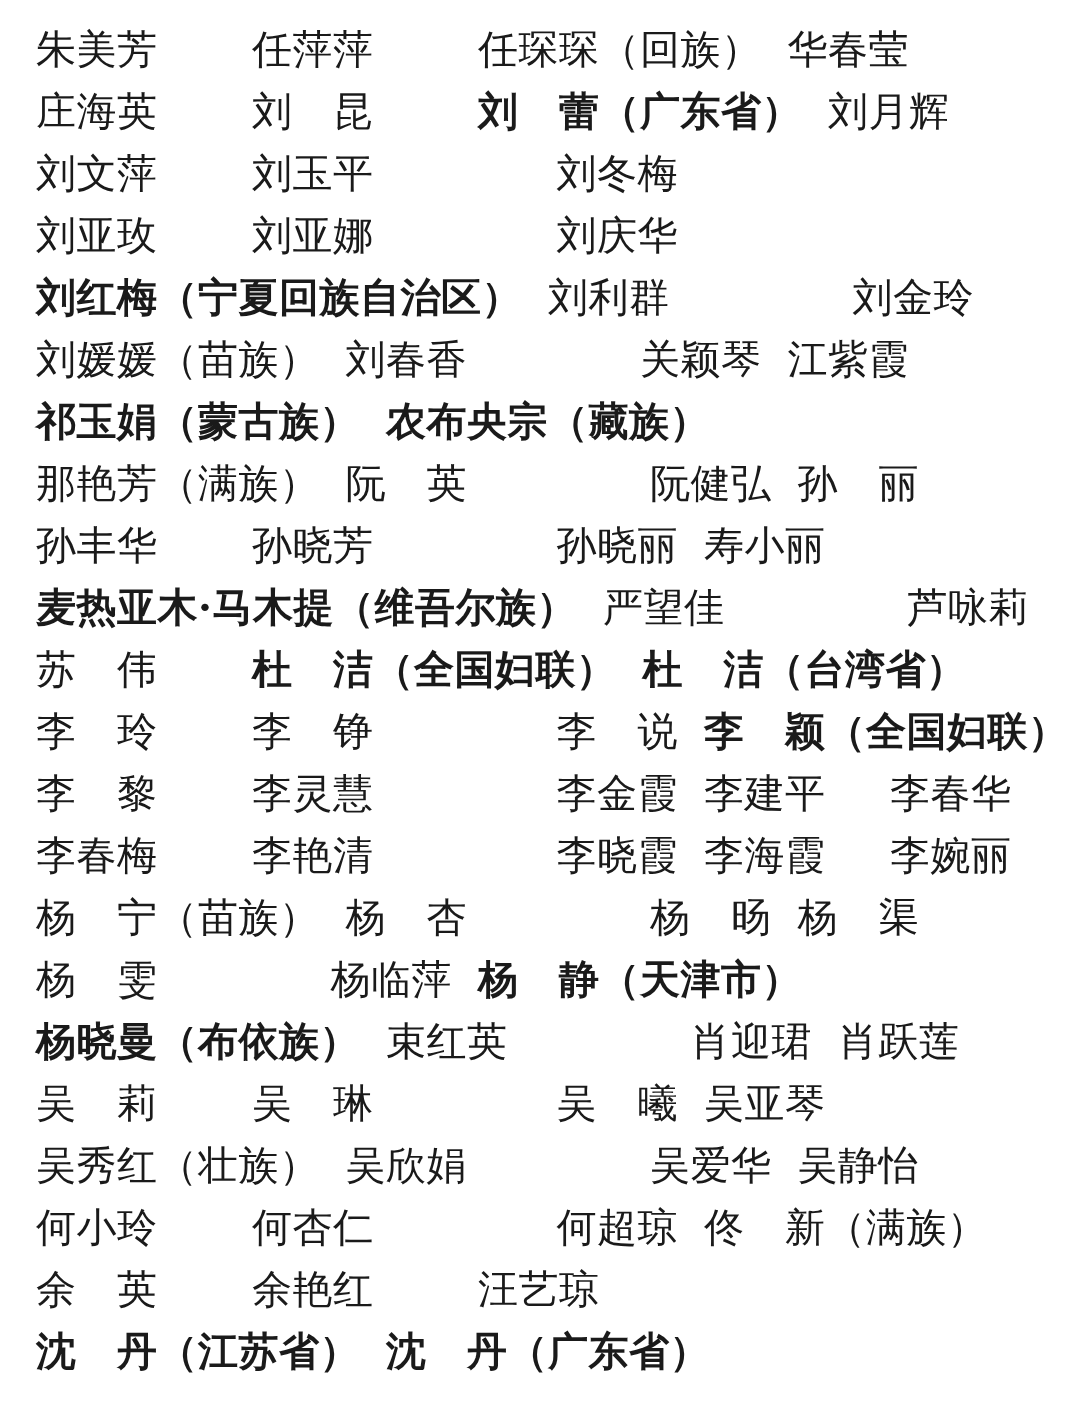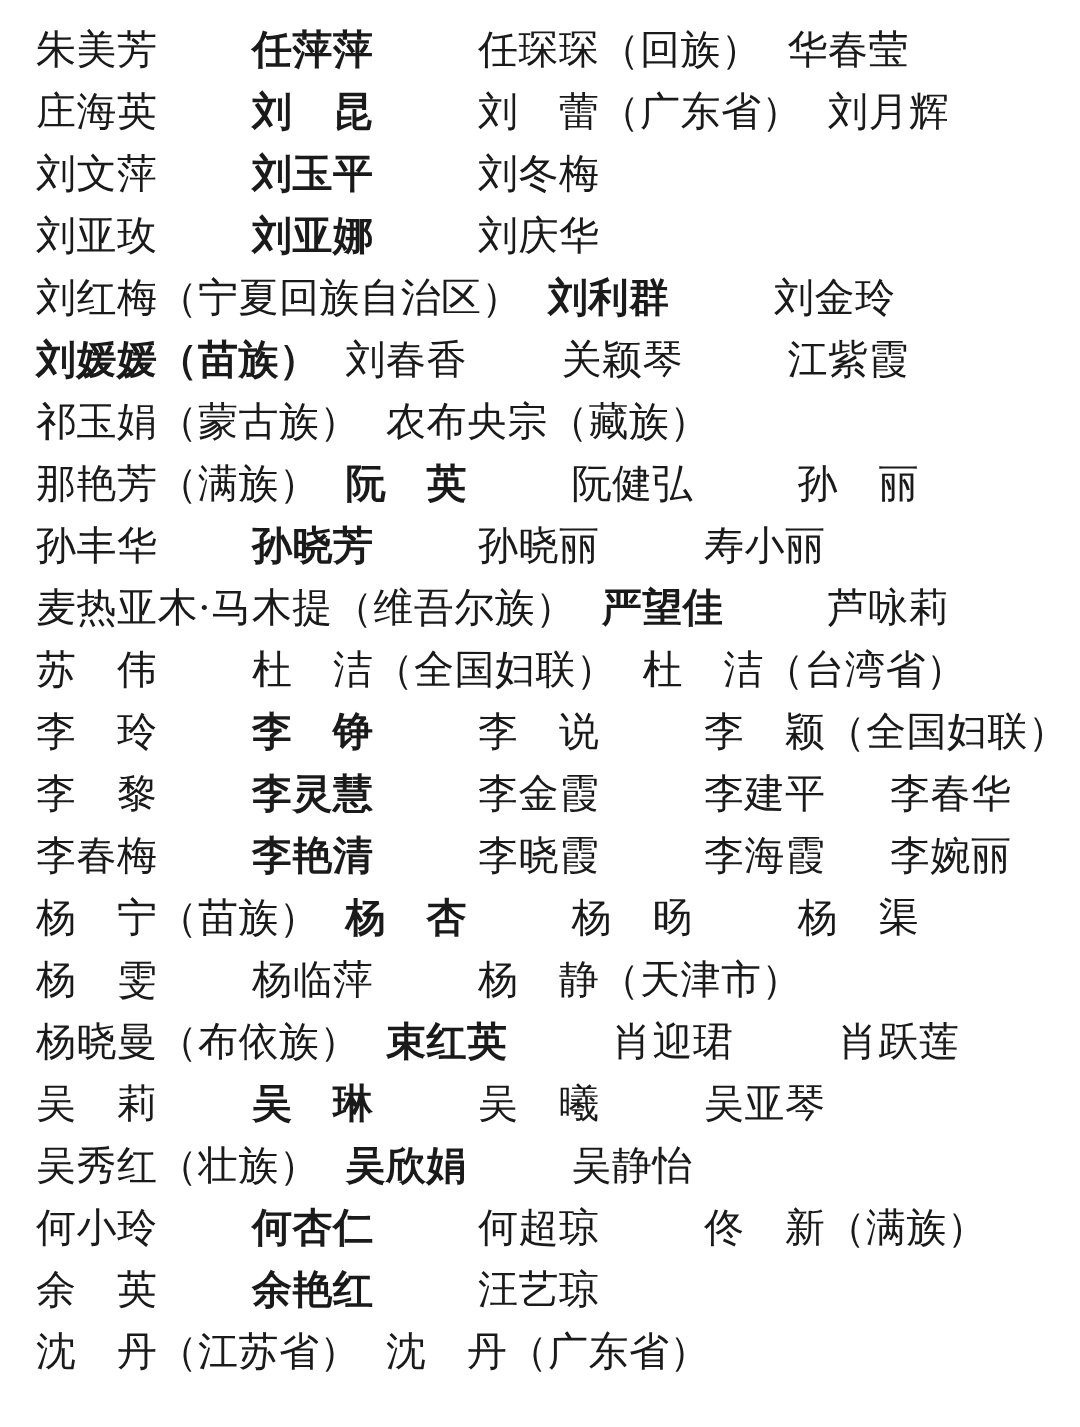--- a/index.html
+++ b/index.html
@@ -29,24 +29,24 @@
     height: 62px;
   }
   .name-cell {
     display: inline-block;
   }
   
   .name-cell + .name-cell {
     margin-left: 26px;
   }
   .w1 { min-width: 190px; }
-  .w2 { min-width: 200px; font-weight: bold; }
-  .w3 { min-width: 200px; }
+  .w2 { min-width: 200px; }
+  .w3 { min-width: 200px; text-align: right; }
   .w4 { min-width: 160px; }
-  .wide { min-width: 0; }
+  .wide { min-width: 0; font-weight: bold; }
 </style>
 </head>
 <body>
 
 <div id="name-list">
     <div class="name-row">
       <span class="name-cell w1">朱美芳</span>
       <span class="name-cell w2">任萍萍</span>
       <span class="name-cell w3">任琛琛（回族）</span>
       <span class="name-cell w4">华春莹</span>
@@ -143,20 +143,21 @@
     </div>
     <div class="name-row">
       <span class="name-cell w1">吴　莉</span>
       <span class="name-cell w2">吴　琳</span>
       <span class="name-cell w3">吴　曦</span>
       <span class="name-cell w4">吴亚琴</span>
     </div>
     <div class="name-row">
       <span class="name-cell w1">吴秀红（壮族）</span>
       <span class="name-cell w2">吴欣娟</span>
+      <span class="name-cell w3">吴爱华</span>
       <span class="name-cell w4">吴静怡</span>
     </div>
     <div class="name-row">
       <span class="name-cell w1">何小玲</span>
       <span class="name-cell w2">何杏仁</span>
       <span class="name-cell w3">何超琼</span>
       <span class="name-cell w4">佟　新（满族）</span>
     </div>
     <div class="name-row">
       <span class="name-cell w1">余　英</span>

